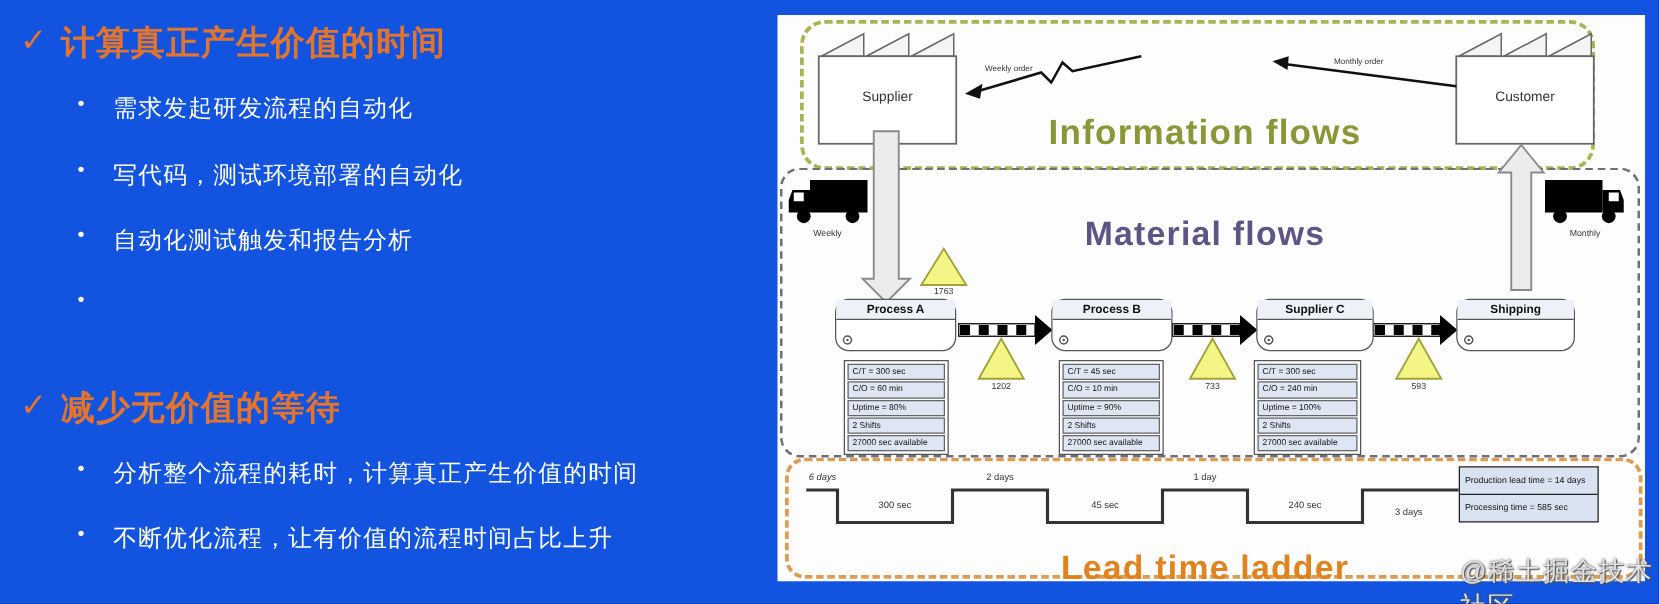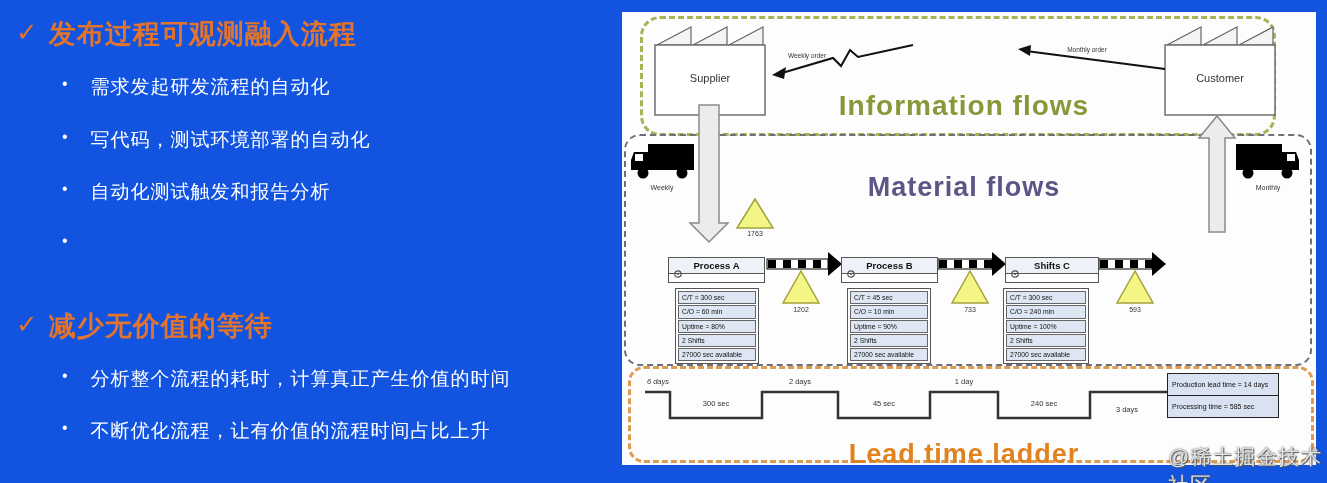--- a/index.html
+++ b/index.html
@@ -34,22 +34,22 @@
   .t-lead{left:172px;top:427px;font-size:27px;color:#e0821e;text-align:center;}
   .pcbox{
     position:absolute;left:291px;top:13px;width:104px;height:50px;
     border:1.5px solid #555;background:#ffffff;border-radius:2px;box-sizing:border-box;
   }
   .pcbox .hd{height:17px;line-height:17px;border-bottom:1.2px solid #555;background:#eef2f8;
     font-size:9px;text-align:center;color:#111;font-weight:bold;}
   .factory-label{position:absolute;width:110px;text-align:center;font-size:11px;color:#333;}
   .order-label{position:absolute;font-size:6.5px;color:#333;width:70px;text-align:center;}
   .procbox{
-    position:absolute;top:245px;height:26px;border:1.5px solid #555;background:#fff;
-    border-radius:0;box-sizing:border-box;
+    position:absolute;top:227px;height:42px;border:1.5px solid #555;background:#fff;
+    border-radius:11px;box-sizing:border-box;
   }
   .procbox .hd{height:15px;line-height:15px;border-bottom:1.2px solid #555;background:#eef2f8;
     font-size:9.5px;text-align:center;color:#111;font-weight:bold;}
   .procbox .op{position:absolute;left:4px;bottom:3px;}
   .datatable{
     position:absolute;top:276px;border:1.5px solid #555;background:#fff;
     padding:1px;box-sizing:border-box;
   }
   .datatable .row{
     height:11.3px;line-height:11px;margin:1px;border:1px solid #666;background:#dde6f2;
@@ -70,21 +70,21 @@
     letter-spacing:1px;text-shadow:0 0 2px #4a4a4a,1px 1px 1px #555;
   }
 </style>
 </head>
 <body>
 
 <div class="slide">
 
   <div class="heading" style="top:16px;">
     <span class="check">✓</span>
-    <span>发布过程可观测融入流程</span>
+    <span>计算真正产生价值的时间</span>
   </div>
   <div class="bullet" style="top:74px;">
     <span class="blt">•</span>
     <span>需求发起研发流程的自动化</span>
   </div>
   <div class="bullet" style="top:127px;">
     <span class="blt">•</span>
     <span>写代码，测试环境部署的自动化</span>
   </div>
   <div class="bullet" style="top:179px;">
@@ -201,21 +201,28 @@
         </svg>
     </div>
     <div class="procbox" style="left:219px;width:97px;">
       <div class="hd">Process B</div>
       <svg class="op" width="12" height="10">
           <circle cx="5" cy="5" r="3.2" fill="none" stroke="#555" stroke-width="1.2"></circle>
           <circle cx="5" cy="5" r="1" fill="#555"></circle>
         </svg>
     </div>
     <div class="procbox" style="left:383px;width:94px;">
-      <div class="hd">Shifts C</div>
+      <div class="hd">Supplier C</div>
+      <svg class="op" width="12" height="10">
+          <circle cx="5" cy="5" r="3.2" fill="none" stroke="#555" stroke-width="1.2"></circle>
+          <circle cx="5" cy="5" r="1" fill="#555"></circle>
+        </svg>
+    </div>
+    <div class="procbox" style="left:543px;width:95px;">
+      <div class="hd">Shipping</div>
       <svg class="op" width="12" height="10">
           <circle cx="5" cy="5" r="3.2" fill="none" stroke="#555" stroke-width="1.2"></circle>
           <circle cx="5" cy="5" r="1" fill="#555"></circle>
         </svg>
     </div>
 
     <div class="inv-label" style="left:113px;top:218px;">1763</div>
     <div class="inv-label" style="left:159px;top:294px;">1202</div>
     <div class="inv-label" style="left:328px;top:294px;">733</div>
     <div class="inv-label" style="left:493px;top:294px;">593</div>

